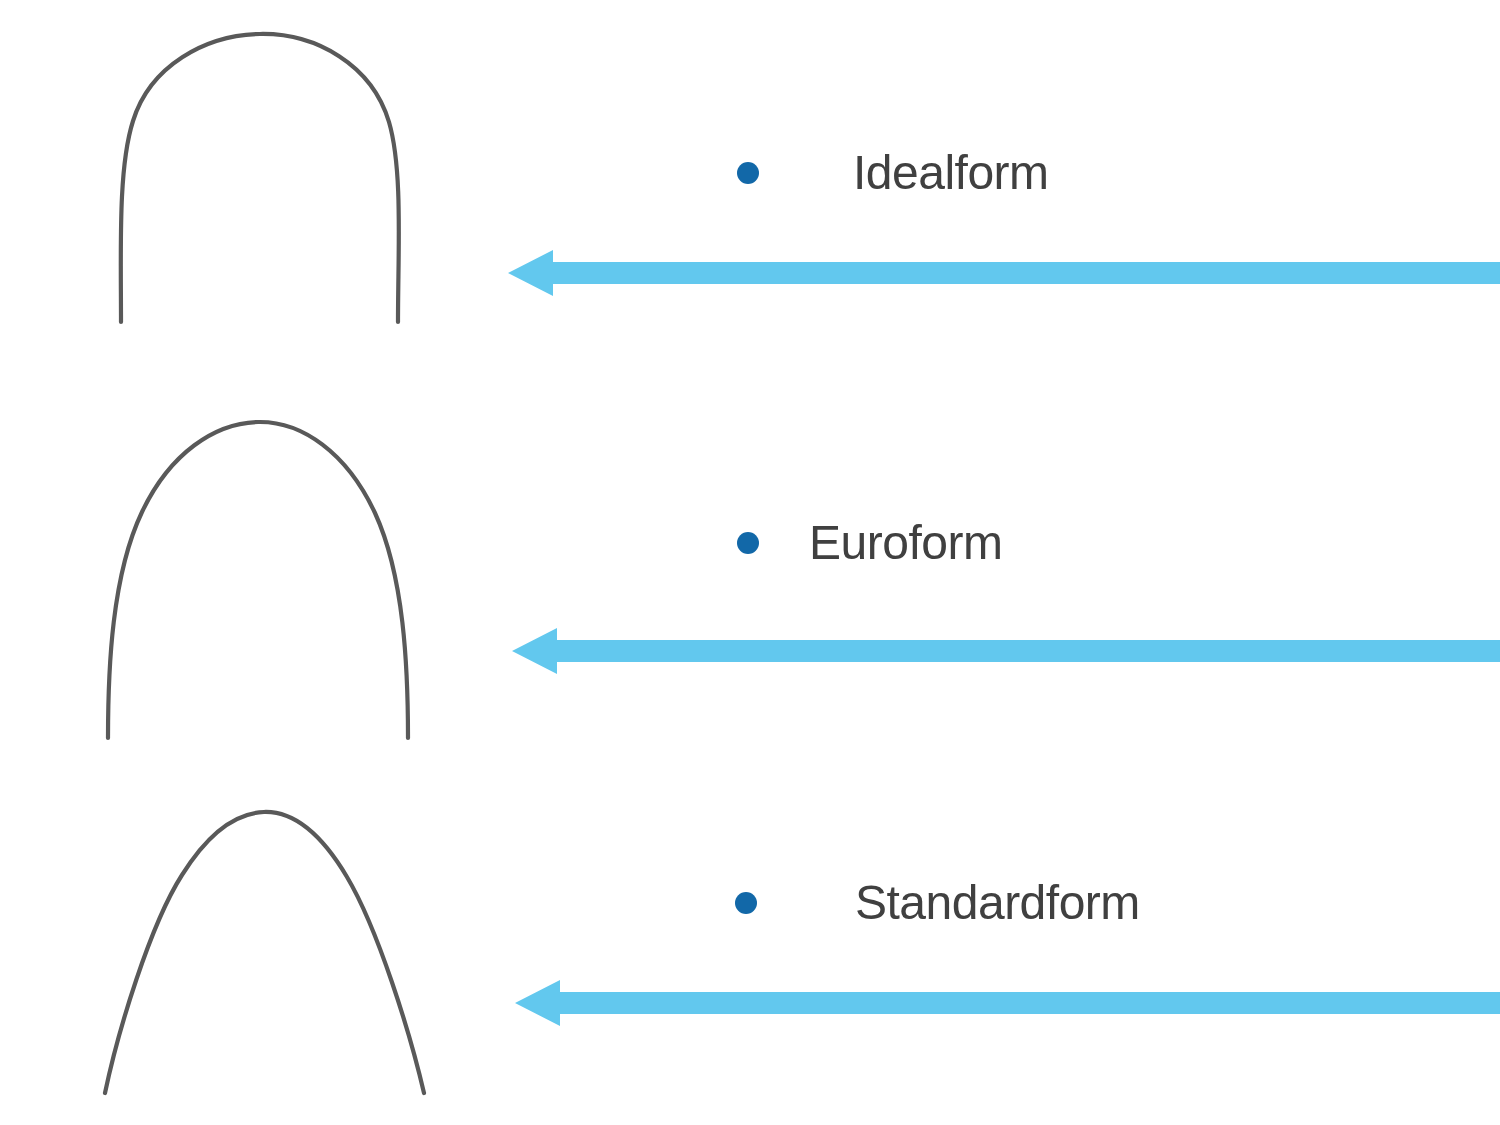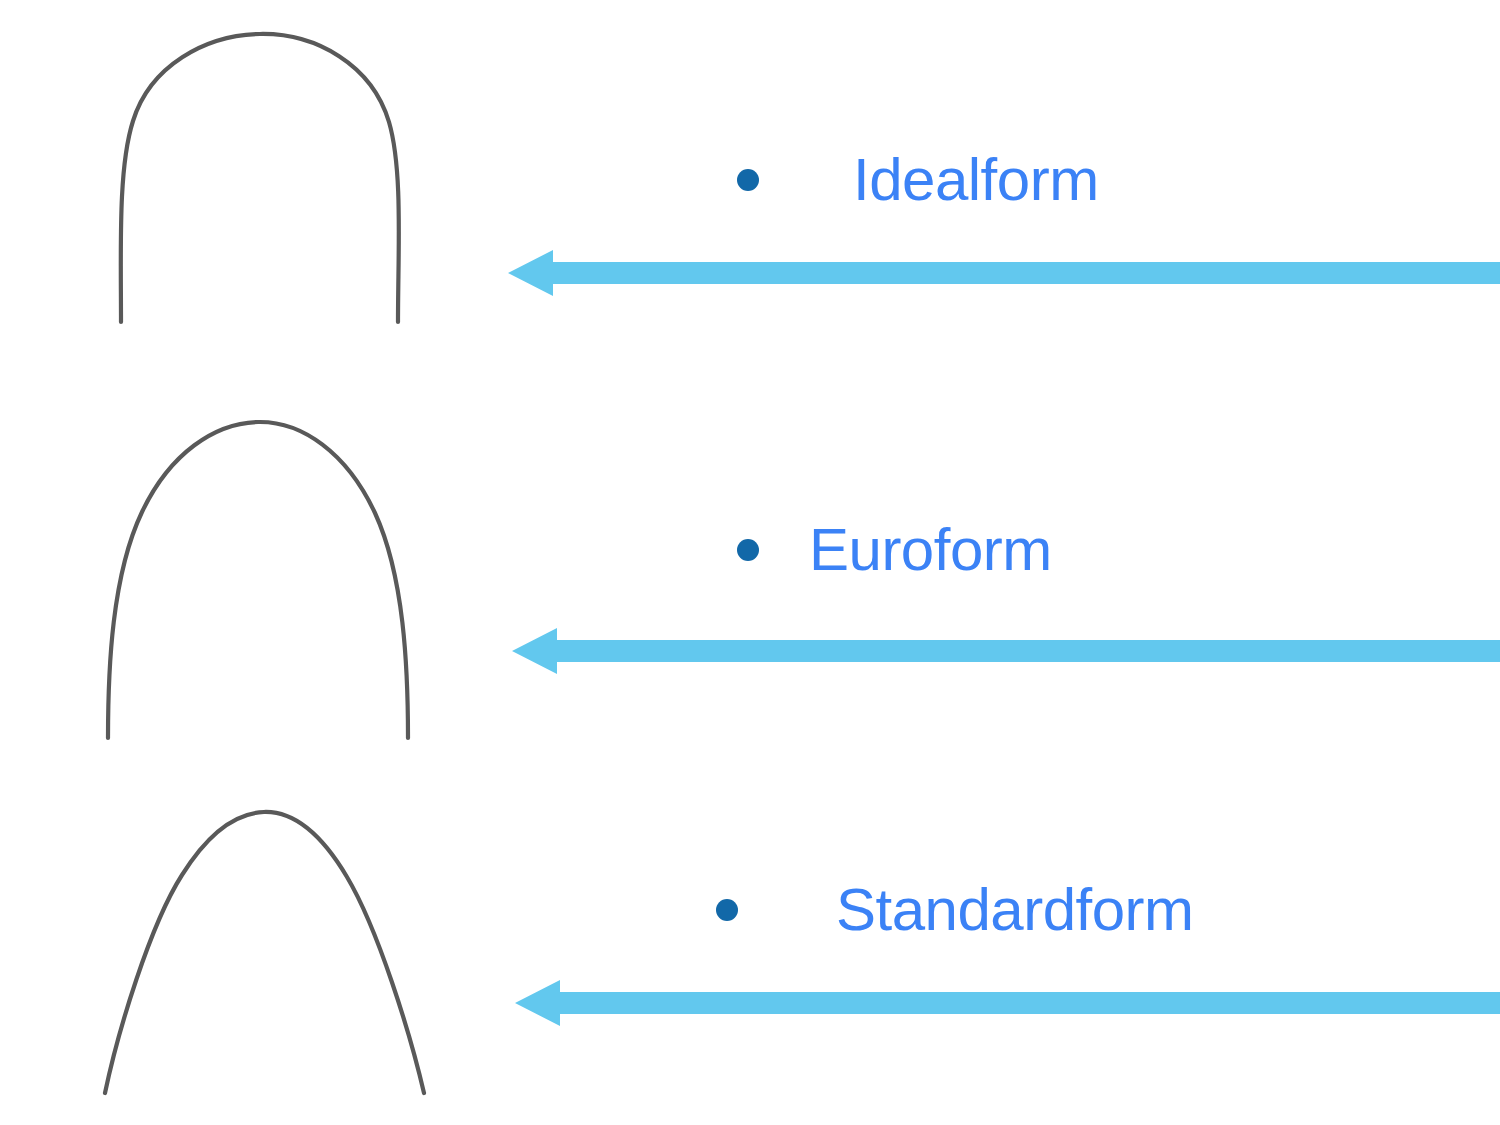--- a/index.html
+++ b/index.html
@@ -66,31 +66,31 @@
     white-space: nowrap;
   }
   .bullet-dot {
     width: 22px;
     height: 22px;
     border-radius: 50%;
     background: #1268A8;
     flex: 0 0 auto;
   }
   .bullet-label {
-    color: #3b82f6;
-    font-size: 60px;
+    color: #404040;
+    font-size: 48px;
     line-height: 1.05;
     font-weight: normal;
     letter-spacing: -0.5px;
   }
   #bullet-ideal     { left: 737px; top: 148px; }
   #bullet-ideal     .bullet-label { margin-left: 94px; }
   #bullet-euro      { left: 737px; top: 518px; }
   #bullet-euro      .bullet-label { margin-left: 50px; }
-  #bullet-standard  { left: 716px; top: 878px; }
+  #bullet-standard  { left: 735px; top: 878px; }
   #bullet-standard  .bullet-label { margin-left: 98px; }
 </style>
 </head>
 <body>
 
 <div id="slide">
 
   <div class="arch-figure" id="arch-ideal">
     <svg viewBox="0 0 500 320" preserveAspectRatio="none">
       <path class="arch-path" d="M121,304

